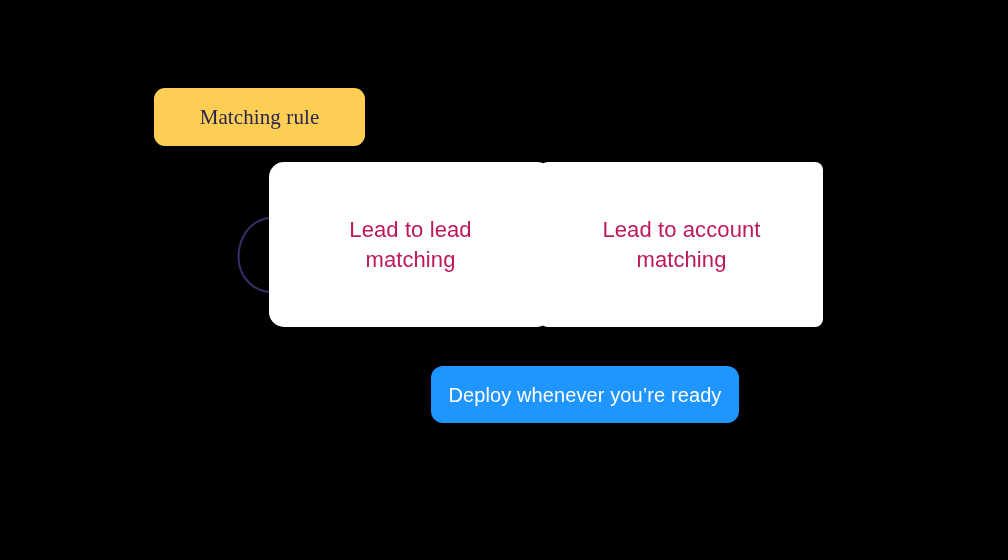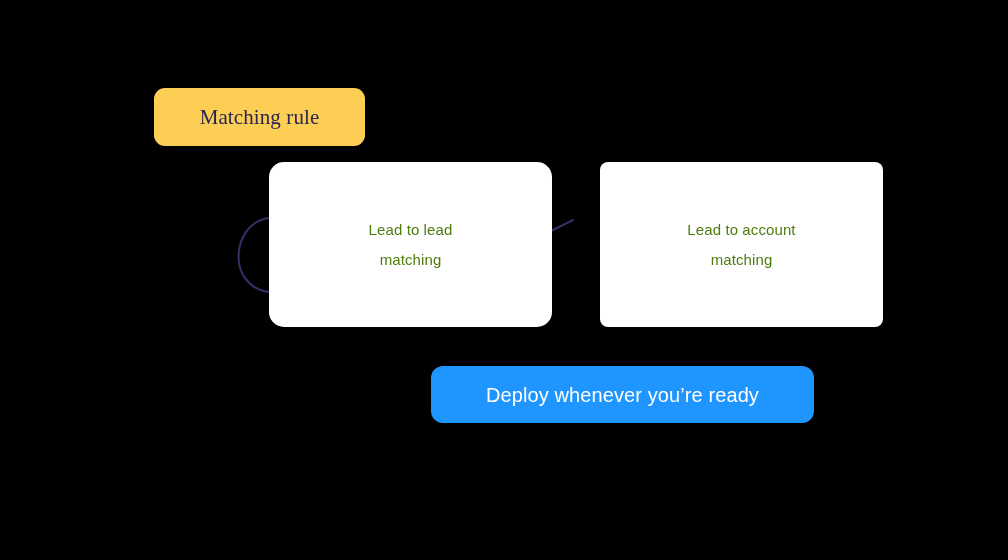--- a/index.html
+++ b/index.html
@@ -65,37 +65,37 @@
     background: #FFFFFF;
     border-radius: 15px;
     display: flex;
     align-items: center;
     justify-content: center;
     text-align: center;
     z-index: 3;
     box-sizing: border-box;
   }
   #card-lead-to-lead    { left: 269px; }
-  #card-lead-to-account { left: 600px; border-radius: 8px; }
+  #card-lead-to-account { left: 540px; border-radius: 8px; }
 
   .flow-card-label {
-    font-size: 15px;
+    font-size: 22px;
     line-height: 30px;
-    color: #4d7c0f;
+    color: #be185d;
     letter-spacing: 0.1px;
     padding: 0 14px;
     white-space: pre-line;
   }
 
   
   .deploy-button {
     position: absolute;
     left: 431px;
     top: 366px;
-    width: 383px;
+    width: 308px;
     height: 57px;
     border: none;
     border-radius: 12px;
     background: #1F95FF;
     color: #FFFFFF;
     font-family: "Liberation Sans", sans-serif;
     font-size: 20px;
     line-height: 1;
     letter-spacing: 0.1px;
     cursor: pointer;

